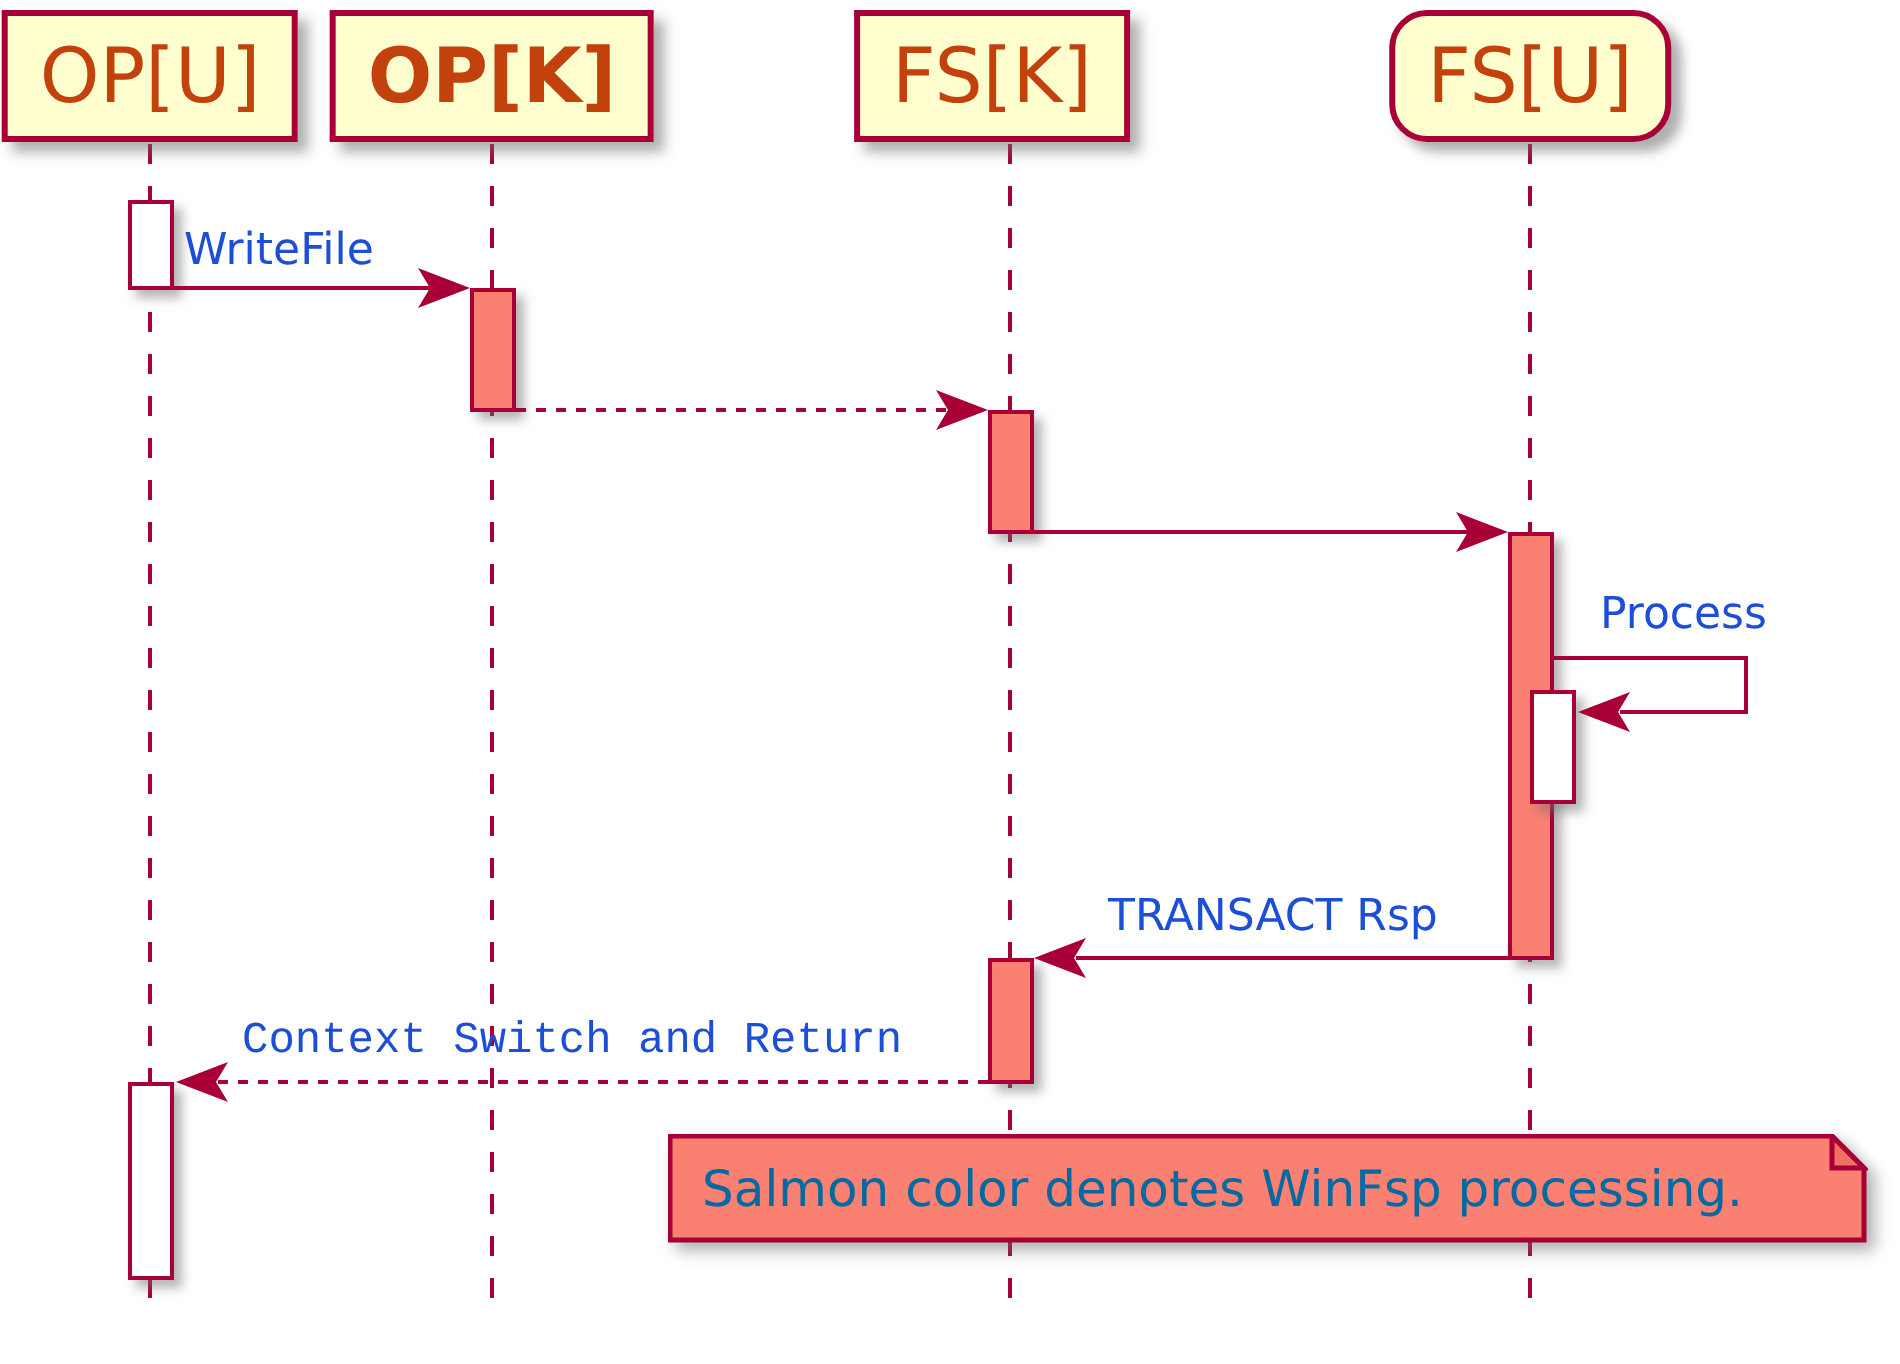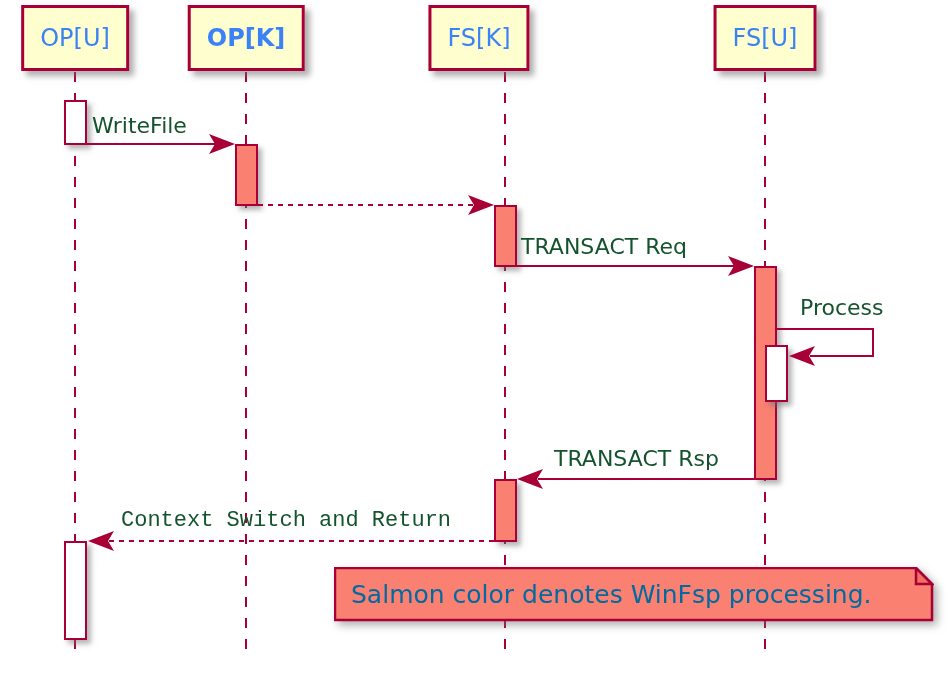--- a/index.html
+++ b/index.html
@@ -29,43 +29,43 @@
     top: 5px;
     height: 66px;
     transform: translateX(-50%);
     background: #fefece;
     border: 3px solid #a80036;
     box-sizing: border-box;
     display: flex;
     align-items: center;
     justify-content: center;
     padding: 0 16px;
-    font-size: 24px;
-    color: #3b82f6;
+    font-size: 38px;
+    color: #c2410c;
     box-shadow: 5px 5px 6px rgba(110,110,110,0.55);
     z-index: 2;
     white-space: nowrap;
   }
 
   .bar {
     position: absolute;
     width: 23px;
     border: 2px solid #a80036;
     box-sizing: border-box;
     box-shadow: 4px 4px 5px rgba(110,110,110,0.5);
     z-index: 2;
   }
   .bar.salmon { background: #fa8072; }
   .bar.white  { background: #ffffff; }
   .bar.nested { z-index: 3; }
 
   .msg-label {
     position: absolute;
     font-size: 22px;
-    color: #14532d;
+    color: #1d4ed8;
     white-space: nowrap;
     z-index: 4;
   }
 
   .note-wrap {
     position: absolute;
     left: 334px;
     top: 567px;
     width: 600px;
     height: 56px;
@@ -99,24 +99,24 @@
     <line x1="505" y1="72" x2="505" y2="651" stroke="#a80036" stroke-width="2" stroke-dasharray="10,11"></line>
     <line x1="765" y1="72" x2="765" y2="651" stroke="#a80036" stroke-width="2" stroke-dasharray="10,11"></line>
   </svg>
 
   <div class="participant" style="left:75px;">
     <span>OP[U]</span>
   </div>
   <div class="participant" style="left:246px;font-weight:bold;">
     <span>OP[K]</span>
   </div>
-  <div class="participant" style="left:479px;">
+  <div class="participant" style="left:496px;">
     <span>FS[K]</span>
   </div>
-  <div class="participant" style="left:765px;">
+  <div class="participant" style="left:765px;border-radius:19px;">
     <span>FS[U]</span>
   </div>
 
   <div class="bar white" style="left:64px;  top:100px; height:45px;"></div>
   <div class="bar salmon" style="left:235px; top:144px; height:62px;"></div>
   <div class="bar salmon" style="left:494px; top:205px; height:62px;"></div>
   <div class="bar salmon" style="left:754px; top:266px; height:214px;"></div>
   <div class="bar white nested" style="left:765px; top:345px; height:57px;"></div>
   <div class="bar salmon" style="left:494px; top:479px; height:63px;"></div>
   <div class="bar white" style="left:64px;  top:541px; height:99px;"></div>
@@ -136,21 +136,20 @@
     <polygon points="789,356 815,346 809,356 815,366" fill="#a80036"></polygon>
 
     <line x1="754" y1="479" x2="538" y2="479" stroke="#a80036" stroke-width="2"></line>
     <polygon points="517,479 543,469 537,479 543,489" fill="#a80036"></polygon>
 
     <line x1="494" y1="541" x2="109" y2="541" stroke="#a80036" stroke-width="2" stroke-dasharray="5,5"></line>
     <polygon points="88,541 114,531 108,541 114,551" fill="#a80036"></polygon>
   </svg>
 
   <div class="msg-label" style="left:92px;  top:113px;">WriteFile</div>
-  <div class="msg-label" style="left:521px; top:234px;">TRANSACT Req</div>
   <div class="msg-label" style="left:800px; top:295px;text-align:center;">Process</div>
   <div class="msg-label" style="left:554px; top:446px;">TRANSACT Rsp</div>
   <div class="msg-label" style="left:121px; top:508px;font-family:Liberation Mono, monospace;">Context Switch and Return</div>
 
   <div class="note-wrap">
     <svg width="600" height="56">
       <polygon points="1,1 582,1 598,17 598,53 1,53" fill="#fa8072" stroke="#a80036" stroke-width="2.5"></polygon>
       <polygon points="582,1 582,17 598,17" fill="#ee7162" stroke="#a80036" stroke-width="2.5"></polygon>
     </svg>
     <div class="note-text">Salmon color denotes WinFsp processing.</div>

